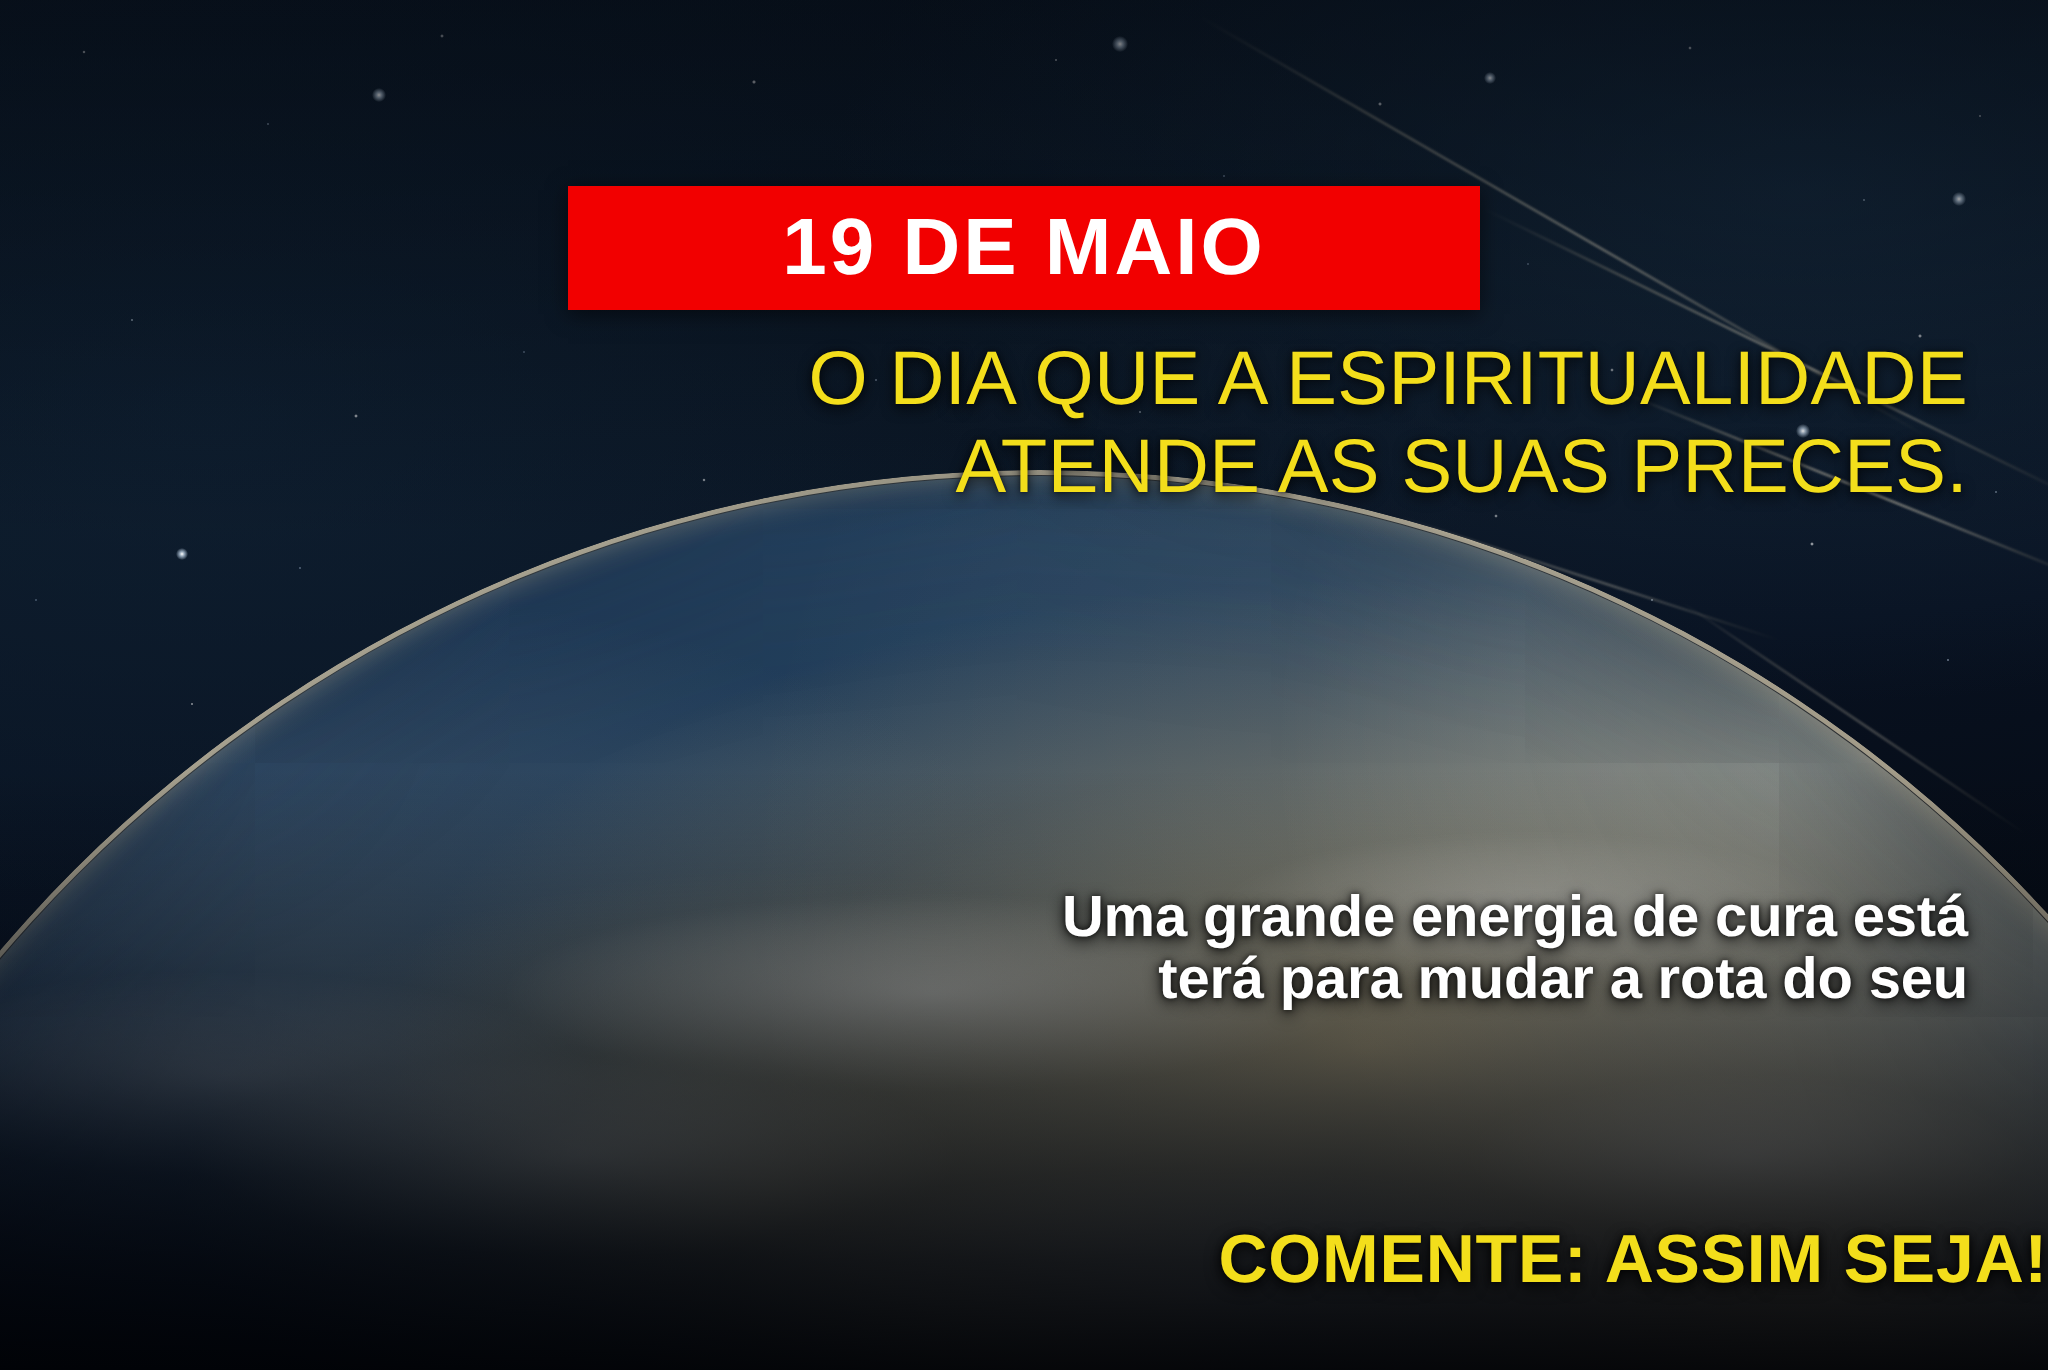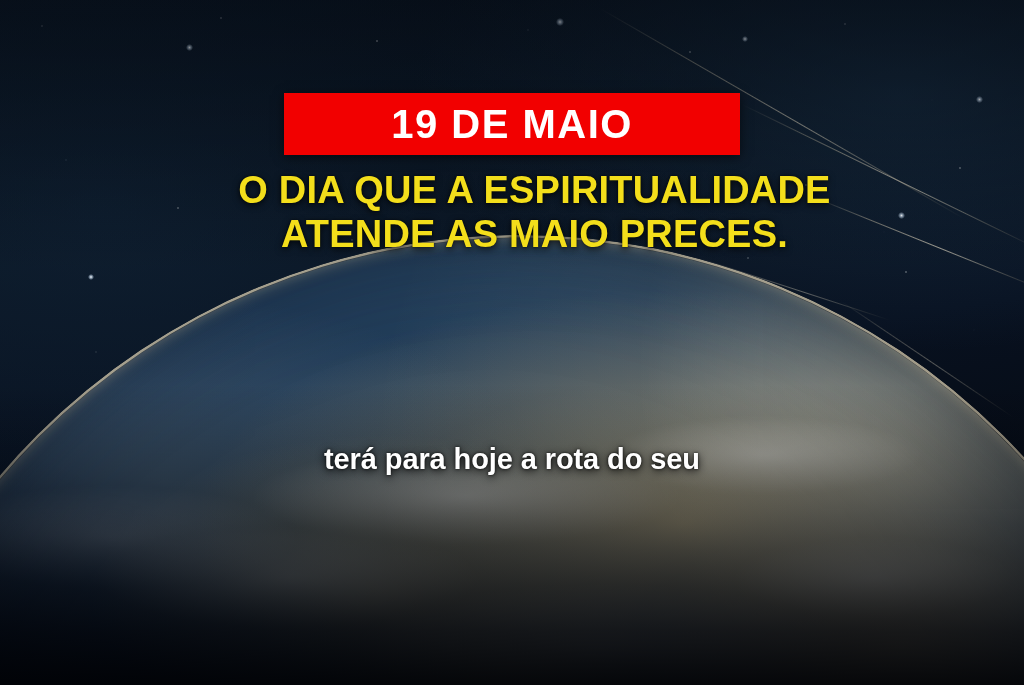--- a/index.html
+++ b/index.html
@@ -199,21 +199,21 @@
       rgba(3,7,14,0.55) 0%,
       rgba(3,7,14,0.30) 48%,
       rgba(3,7,14,0) 100%);
     pointer-events: none;
   }
 
   
   .content {
     position: absolute;
     inset: 0;
-    text-align: center;
+    text-align: right;
   }
 
   .date-banner {
     position: absolute;
     left: 50%;
     transform: translateX(-50%);
     top: 93px;
     width: 456px;
     height: 62px;
     background: #F20000;
@@ -231,21 +231,21 @@
     white-space: nowrap;
     font-stretch: condensed;
   }
 
   .headline {
     position: absolute;
     left: 0; right: 0;
     top: 168px;
     color: #F3DE1B;
     font-size: 38px;
-    font-weight: 700;
+    font-weight: 400;
     line-height: 1.16;
     letter-spacing: 0.2px;
     text-shadow: 0 2px 7px rgba(0,0,0,0.80), 0 0 2px rgba(0,0,0,0.6);
     padding: 0 40px;
     margin-left: 45px;
   }
   .headline .ln { display: block; white-space: nowrap; }
 
   .body-copy {
     position: absolute;
@@ -308,22 +308,26 @@
   <div class="bottom-shade"></div>
 
   <div class="content">
 
     <div class="date-banner">
       <span class="date-banner-text">19 DE MAIO</span>
     </div>
 
     <div class="headline">
       <span class="ln">O DIA QUE A ESPIRITUALIDADE</span>
-      <span class="ln">ATENDE AS MAIO PRECES.</span>
+      <span class="ln">ATENDE AS SUAS PRECES.</span>
     </div>
 
     <div class="body-copy">
-      <span class="ln">terá para hoje a rota do seu</span>
+      <span class="ln">Uma grande energia de cura está</span>
+      <span class="ln">terá para mudar a rota do seu</span>
     </div>
 
+    <div class="cta">
+      <span>COMENTE: ASSIM SEJA!</span>
+    </div>
 
   </div>
 </div>
 
 </body></html>

